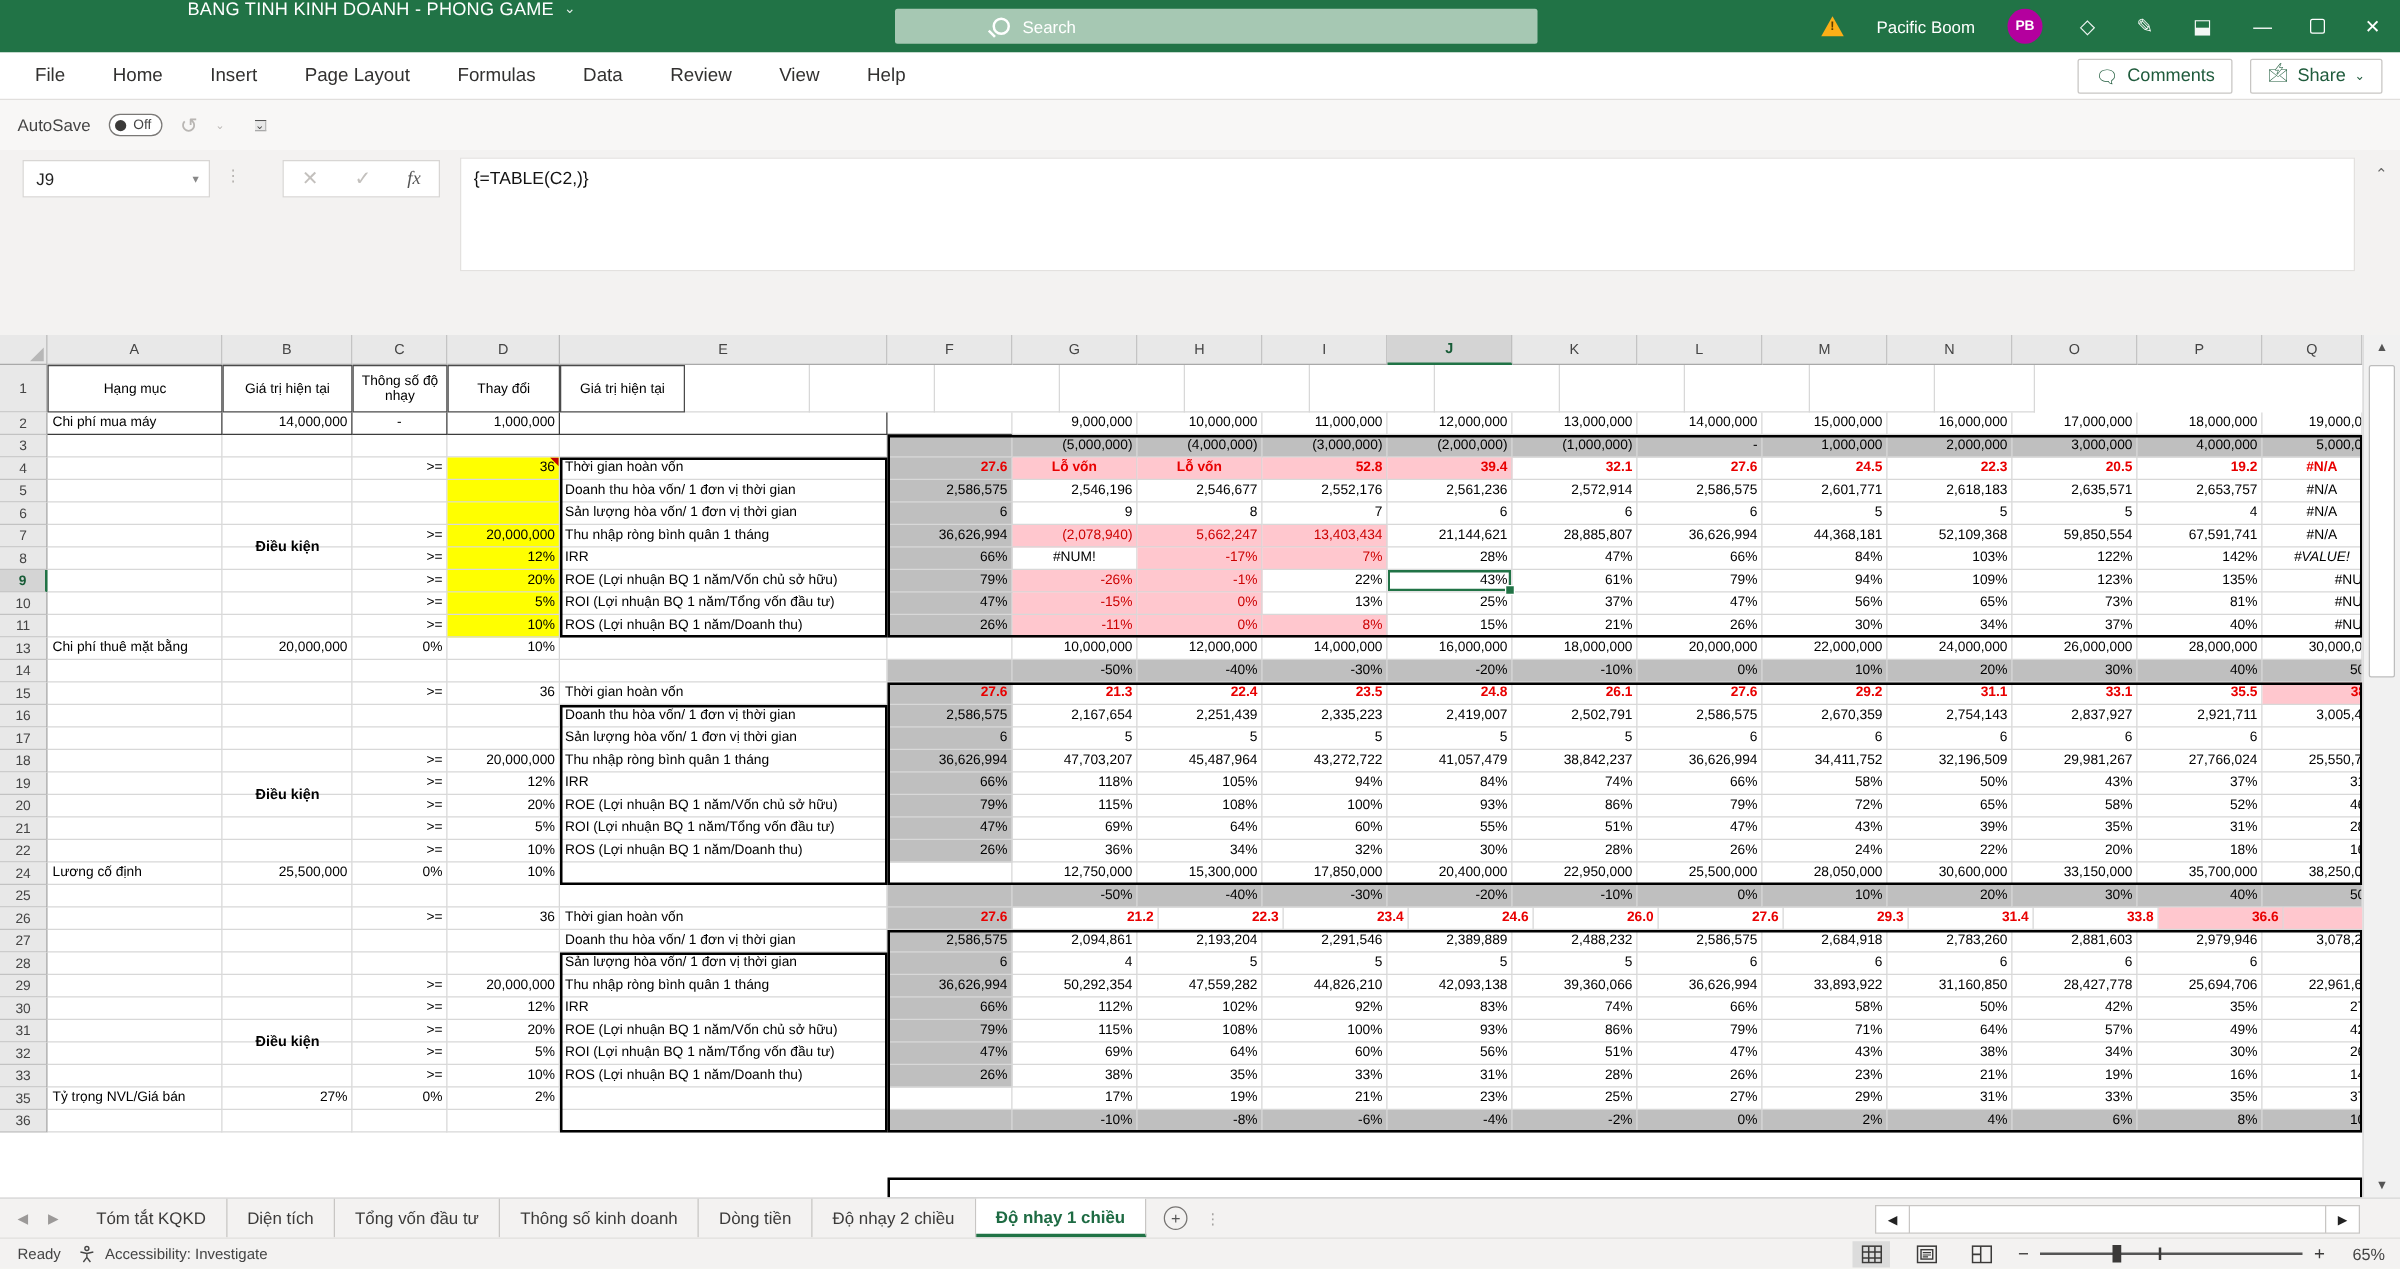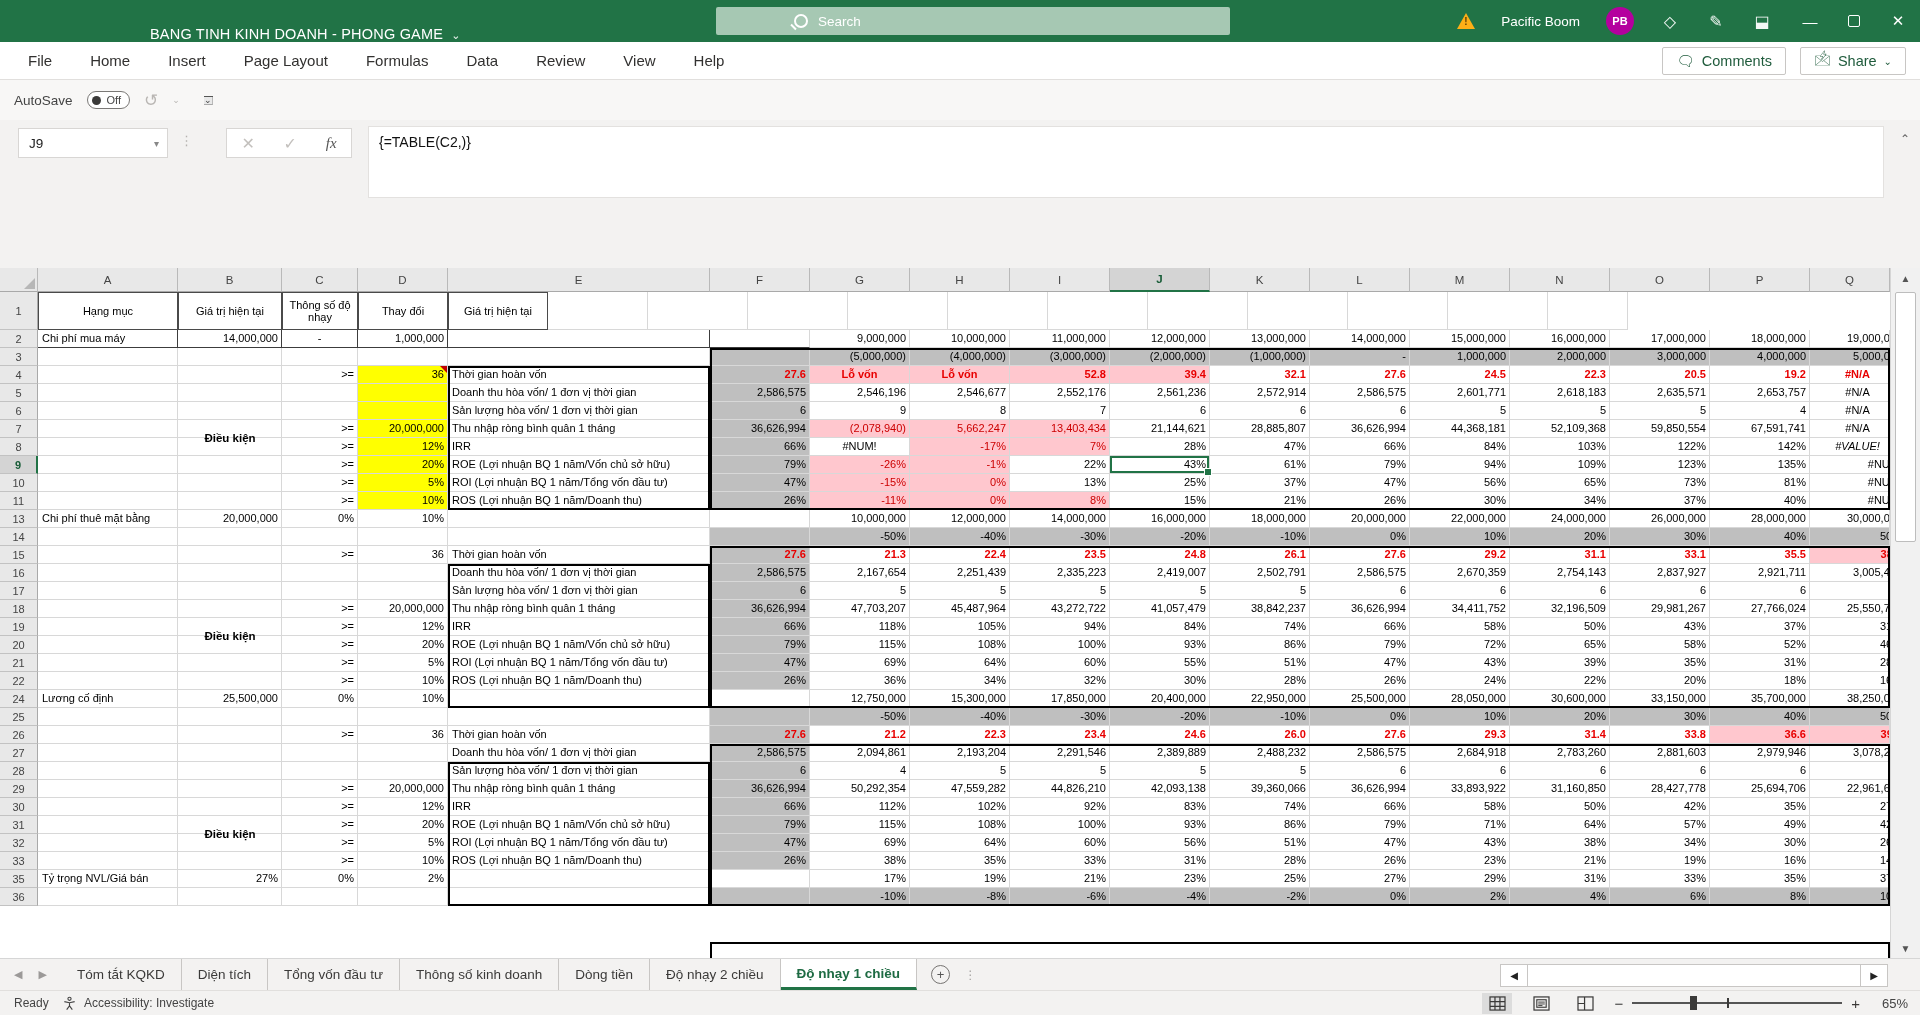--- a/index.html
+++ b/index.html
@@ -2,21 +2,21 @@
 <html><head>
 <meta charset="utf-8">
 <style>
   *{margin:0;padding:0;box-sizing:border-box}
   html,body{width:1920px;height:1015px;overflow:hidden}
   body{font-family:"Liberation Sans",sans-serif;background:#F3F2F1;color:#000;-webkit-font-smoothing:antialiased}
   #app{position:relative;width:1920px;height:1015px;background:#F3F2F1;overflow:hidden}
 
   
   .titlebar{position:absolute;left:0;top:0;width:1920px;height:42px;background:#217346;color:#fff}
-  .tb-title{position:absolute;left:150px;top:0;height:42px;display:flex;align-items:flex-end;gap:8px;font-size:14.5px;letter-spacing:.2px}
+  .tb-title{position:absolute;left:150px;top:0;height:42px;display:flex;align-items:flex-start;gap:8px;font-size:14.5px;letter-spacing:.2px}
   .tb-chev{font-size:11px;opacity:.9}
   .searchbox{position:absolute;left:716px;top:7px;width:514px;height:28px;background:#A6C8B3;border-radius:2px;display:flex;align-items:center;gap:10px;padding-left:78px;color:#fff;font-size:13.5px}
   .mag{width:14px;height:14px;border:2px solid #fff;border-radius:50%;position:relative}
   .mag::after{content:"";position:absolute;left:-6px;top:10px;width:7px;height:2px;background:#fff;transform:rotate(45deg)}
   .tb-right{position:absolute;right:10px;top:0;height:42px;display:flex;align-items:center;gap:26px}
   .warn{width:0;height:0;border-left:9px solid transparent;border-right:9px solid transparent;border-bottom:16px solid #FCAF17;position:relative}
   .warn::after{content:"!";position:absolute;left:-2px;top:3px;font-size:10px;color:#5a3c00;font-weight:700}
   .uname{font-size:13.5px}
   .avatar{width:28px;height:28px;border-radius:50%;background:#B4009E;display:flex;align-items:center;justify-content:center;font-size:11px;font-weight:700}
   .tbic{font-size:16px;color:#fff;opacity:.95;width:20px;text-align:center}
@@ -41,21 +41,21 @@
   .qatmore .bar{width:9px;height:0;border-top:1.6px solid #555}
   .qatmore .ch{font-size:9px;line-height:7px}
 
   
   .fstrip{position:absolute;left:0;top:120px;width:1920px;height:88px;background:#F3F2F1}
   .namebox{position:absolute;left:18px;top:8px;width:150px;height:30px;background:#fff;border:1px solid #D8D6D4;display:flex;align-items:center;font-size:13.5px;padding-left:10px;color:#222}
   .nb-chev{position:absolute;right:8px;color:#888;font-size:10px}
   .fdots{position:absolute;left:180px;top:13px;color:#b5b2af;font-size:13px;letter-spacing:0}
   .fbtns{position:absolute;left:226px;top:8px;width:126px;height:30px;background:#fff;border:1px solid #D8D6D4;display:flex;align-items:center;justify-content:space-around;color:#C3C0BD}
   .fx{color:#555;font-family:"Liberation Serif",serif;font-style:italic;font-size:15px}
-  .farea{position:absolute;left:368px;top:6px;right:36px;height:72px;background:#fff;border:1px solid #E3E1DF;font-size:14px;padding:7px 10px;color:#111}
+  .farea{position:absolute;left:368px;top:6px;right:36px;height:91px;background:#fff;border:1px solid #E3E1DF;font-size:14px;padding:7px 10px;color:#111}
   .fcollapse{position:absolute;right:10px;top:12px;color:#666;font-size:12px}
 
   
   .gridwrap{position:absolute;left:0;top:268px;width:1890px;height:690px;background:#fff;overflow:hidden}
   .colhdr{display:flex;height:24px}
   .ch{background:#E8E8E8;border-right:1px solid #B9B9B9;border-bottom:1px solid #A9A9A9;color:#444;font-size:11.5px;display:flex;align-items:center;justify-content:center;flex:none}
   .corner{position:relative}
   .corner::after{content:"";position:absolute;right:2px;bottom:2px;border-left:11px solid transparent;border-bottom:11px solid #B7B7B7}
   .ch.csel{background:#D4D4D4;border-bottom:2px solid #217346;color:#185C37;font-weight:700}
   .rowsbox{position:relative}
@@ -728,21 +728,21 @@
           </div>
         </div>
         <div class="grow">
           <div class="rh">26</div>
           <div class="bc colA lab" style="width: 140px;"></div>
           <div class="bc colB" style="width: 104px;"></div>
           <div class="bc colC" style="width: 76px;">&gt;=</div>
           <div class="bc colD" style="width: 90px;">36</div>
           <div class="bc colE elab" style="width: 262px;">Thời gian hoàn vốn</div>
           <div class="bc colF g rb" style="width: 100px;">27.6</div>
-          <div class="bc colG rb" style="width: 100px;">21.2</div>
+          <div class="bc colG rb" style="width: 117px;">21.2</div>
           <div class="bc colH rb" style="width: 100px;">22.3</div>
           <div class="bc colI rb" style="width: 100px;">23.4</div>
           <div class="bc colJ rb" style="width: 100px;">24.6</div>
           <div class="bc colK rb" style="width: 100px;">26.0</div>
           <div class="bc colL rb" style="width: 100px;">27.6</div>
           <div class="bc colM rb" style="width: 100px;">29.3</div>
           <div class="bc colN rb" style="width: 100px;">31.4</div>
           <div class="bc colO rb" style="width: 100px;">33.8</div>
           <div class="bc colP p rb" style="width: 100px;">36.6</div>
           <div class="bc colQ p rb" style="width: 80px;">

